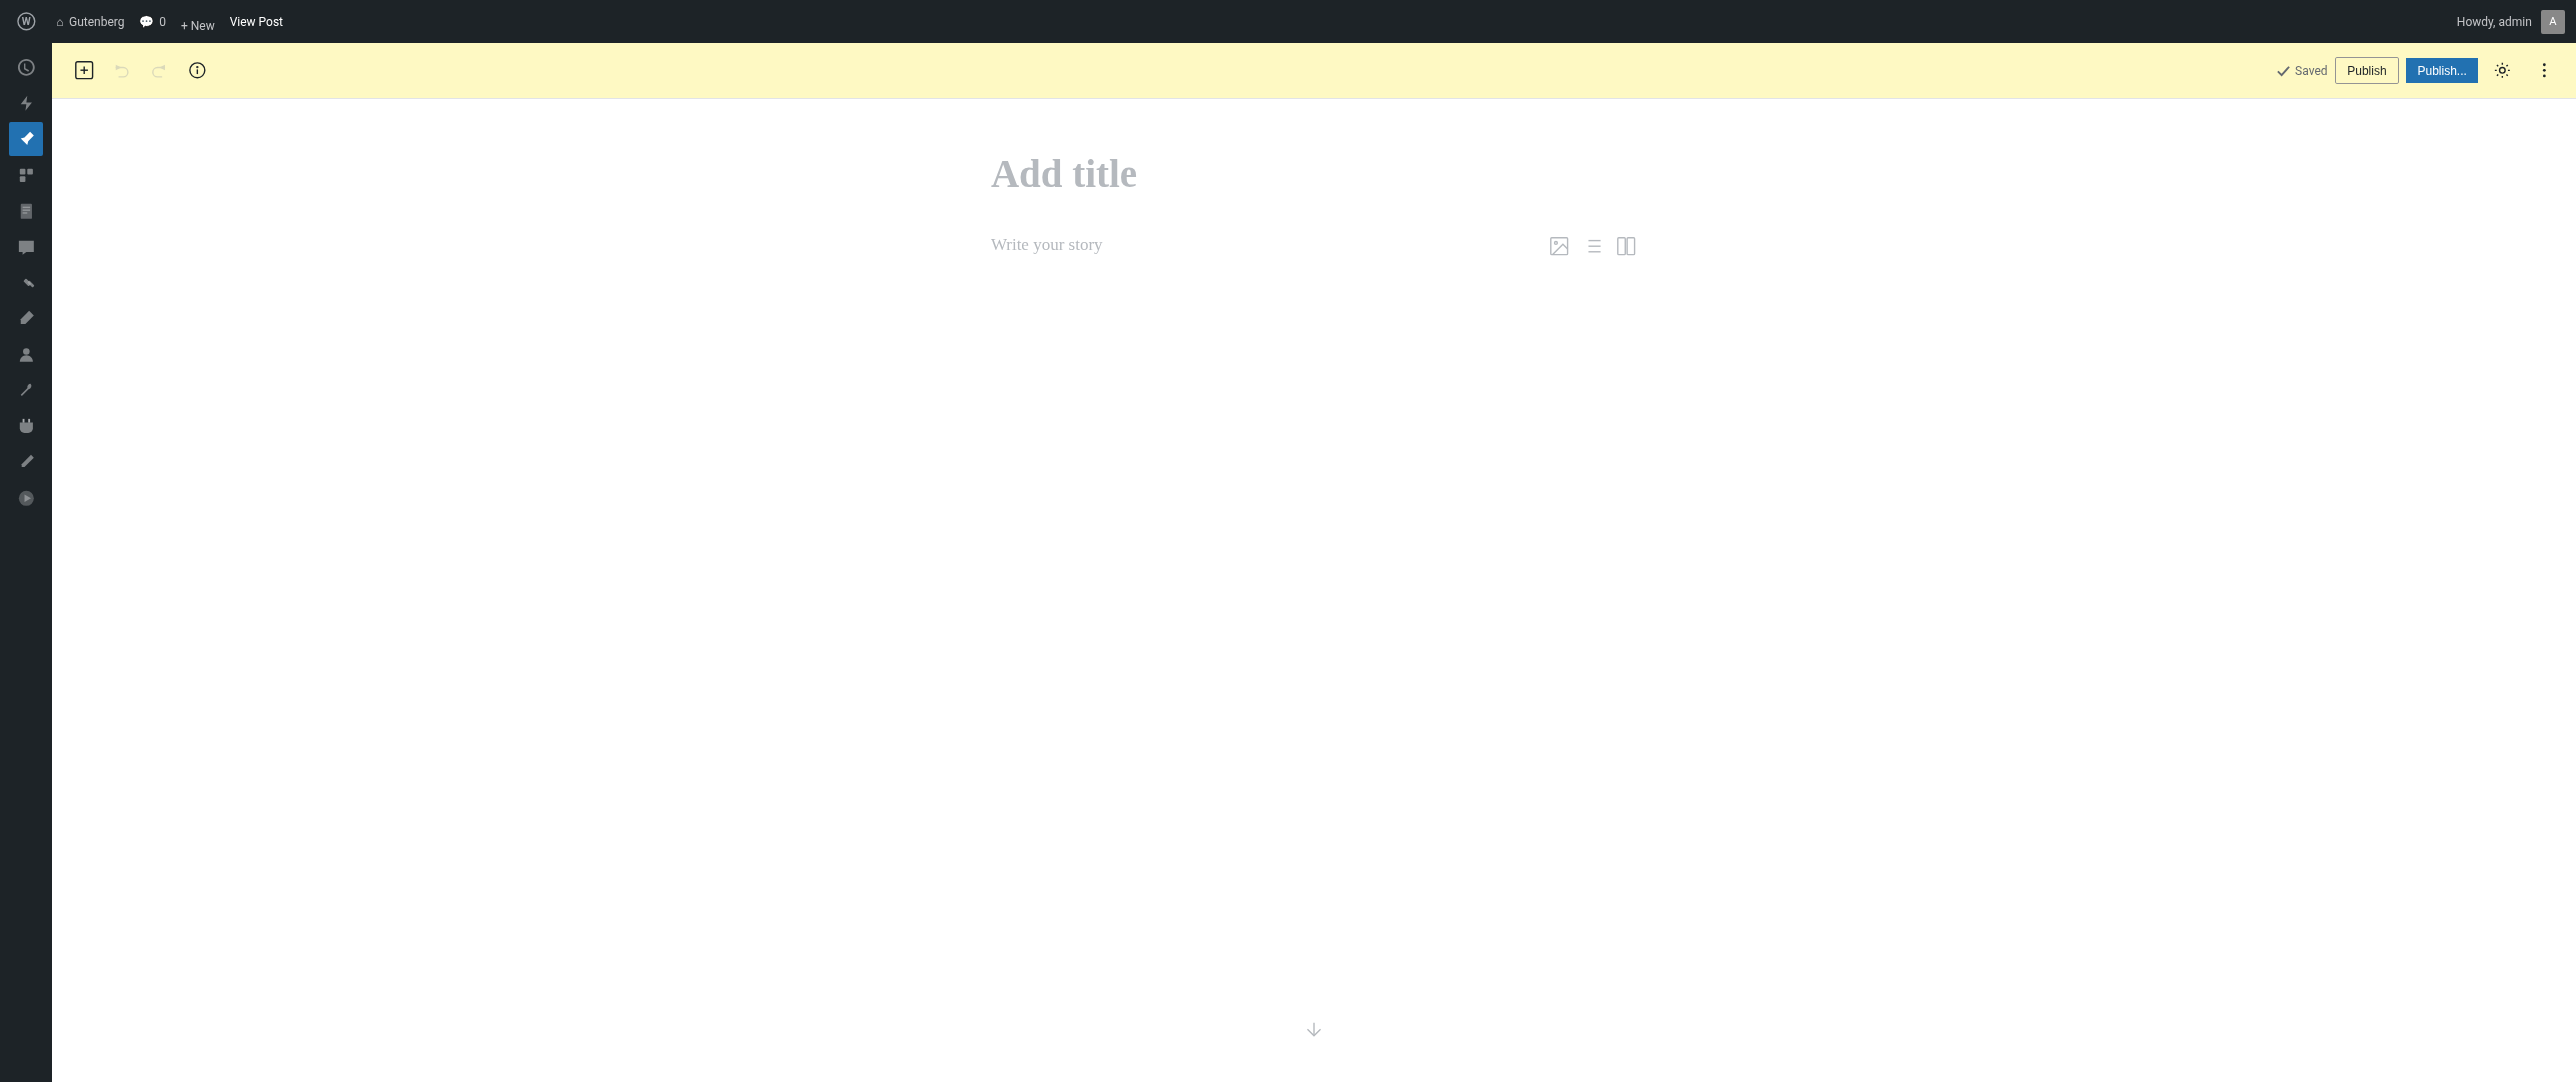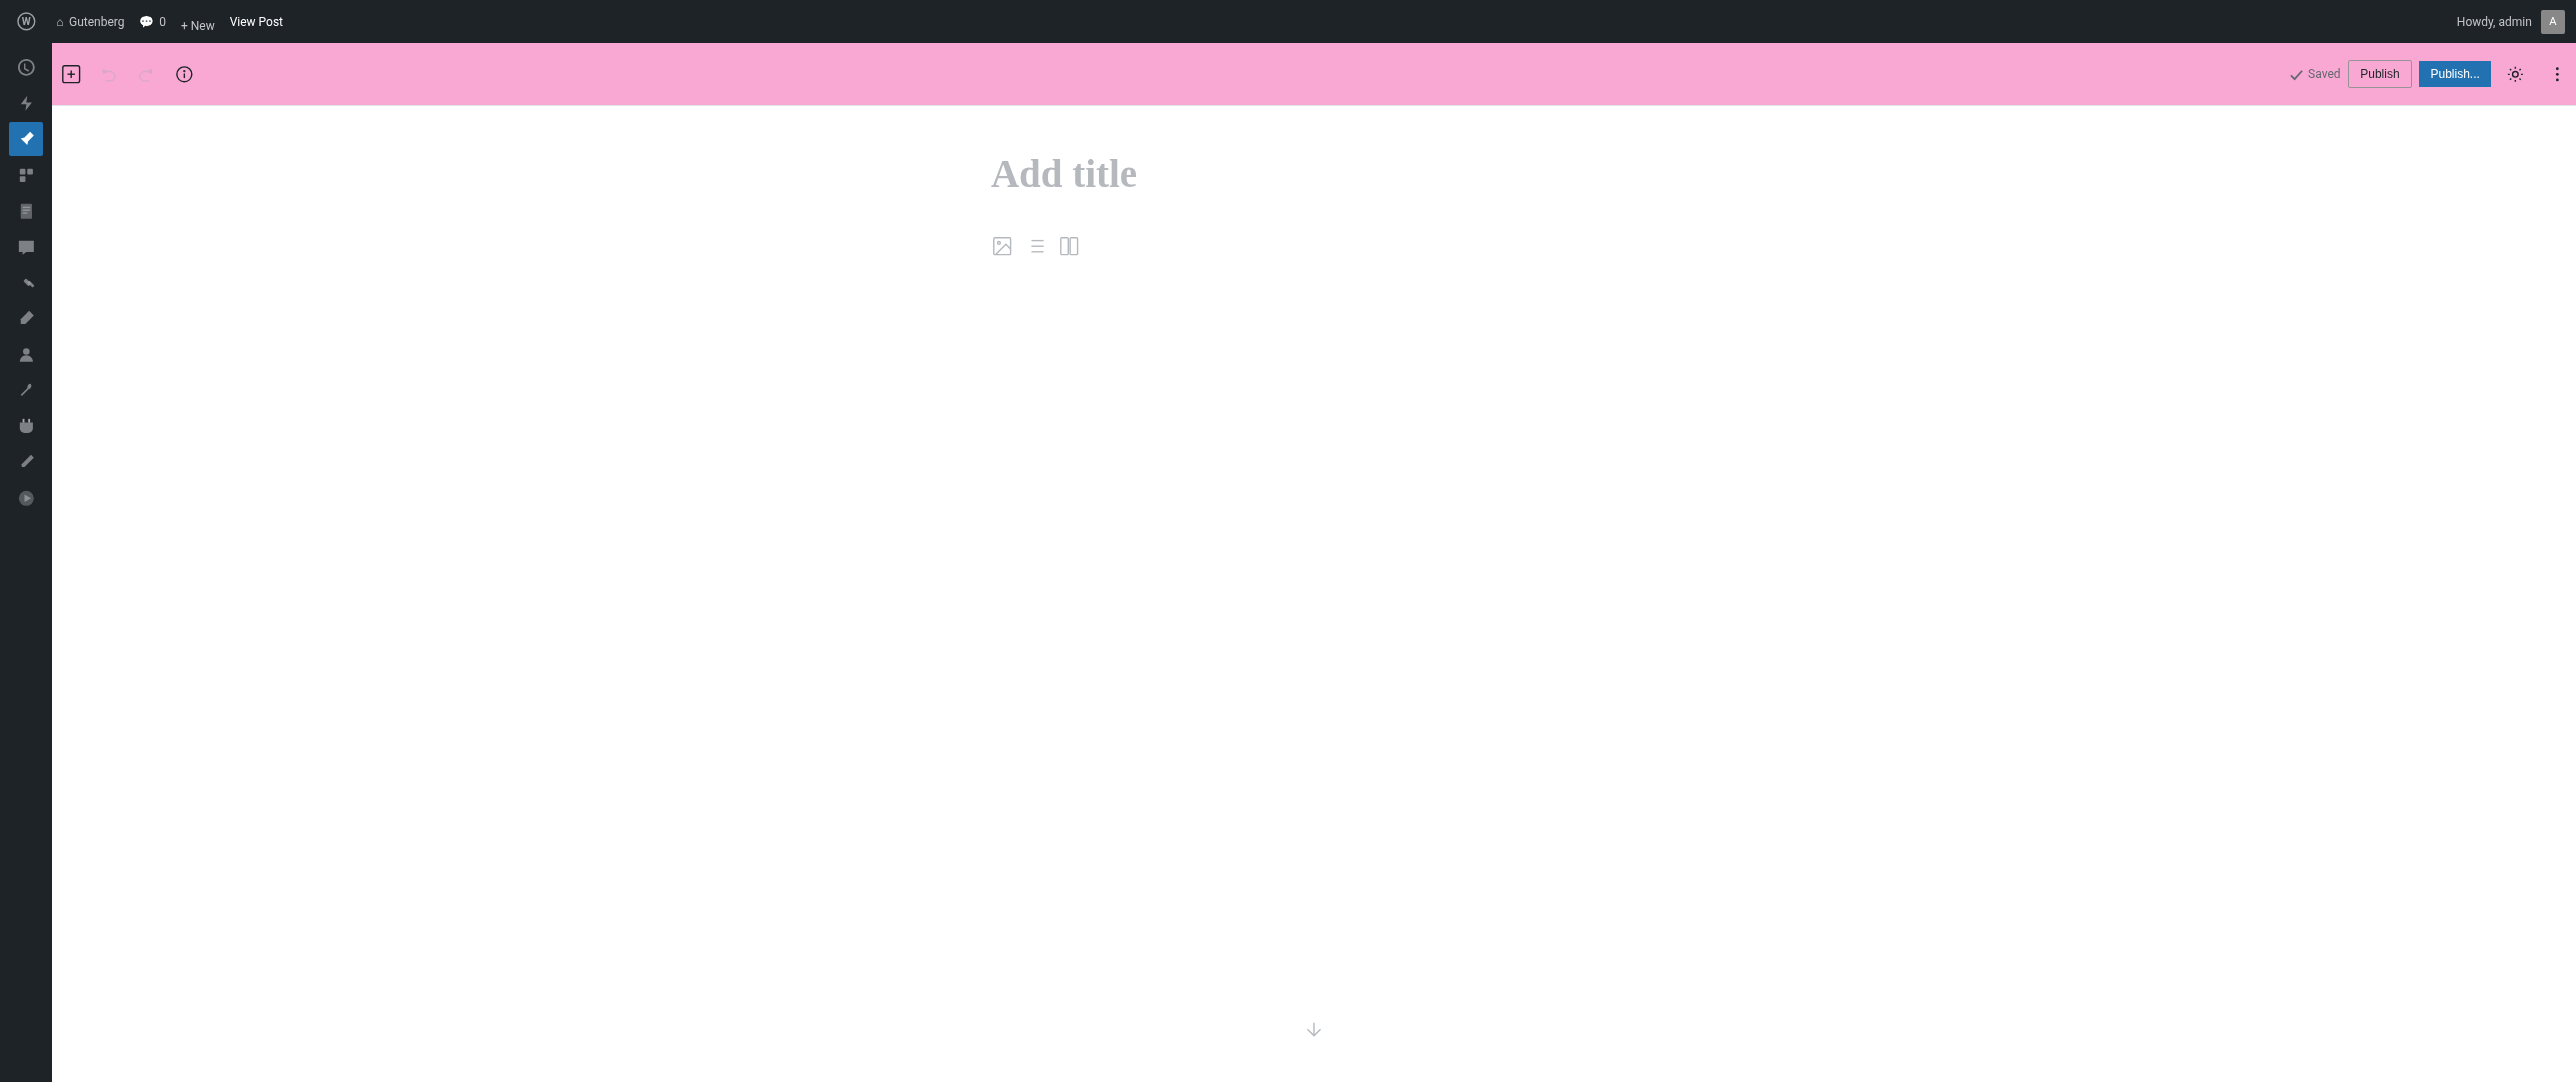--- a/index.html
+++ b/index.html
@@ -104,26 +104,26 @@
     .sidebar-icon.active {
       background: #2271b1;
       color: #fff;
     }
 
     
     #editor-toolbar {
       position: fixed;
       top: 43px;
       left: 52px; right: 0;
-      height: 63px;
-      background: #f9a8d4;
+      height: 56px;
+      background: #fef9c3;
       border-bottom: 0.9px solid #e2e4e7;
       display: flex;
       align-items: center;
-      padding: 0 2px;
+      padding: 0 15px;
       z-index: 80;
     }
     .toolbar-left {
       display: flex;
       align-items: center;
       gap: 3.7px;
     }
     .toolbar-btn {
       width: 34px; height: 34px;
       display: flex;
@@ -414,20 +414,21 @@
         <circle cx="10" cy="16" r="1.5"></circle>
       </svg>
     </button>
   </div>
 </div>
 
 <div id="editor-area">
   <div class="editor-content">
     <div class="title-placeholder">Add title</div>
     <div class="content-area">
+      <div class="content-placeholder">Write your story</div>
       <div class="content-icons">
         <span class="content-icon">
           <svg width="22.4" height="22.4" viewBox="0 0 24 24" fill="none" stroke="#b5b9be" stroke-width="1.5">
             <rect x="3" y="3" width="18" height="18" rx="1"></rect>
             <circle cx="8.5" cy="8.5" r="1.5"></circle>
             <polyline points="21,15 16,10 5,21"></polyline>
           </svg>
         </span>
         <span class="content-icon">
           <svg width="22.4" height="22.4" viewBox="0 0 24 24" fill="none" stroke="#b5b9be" stroke-width="1.5">

